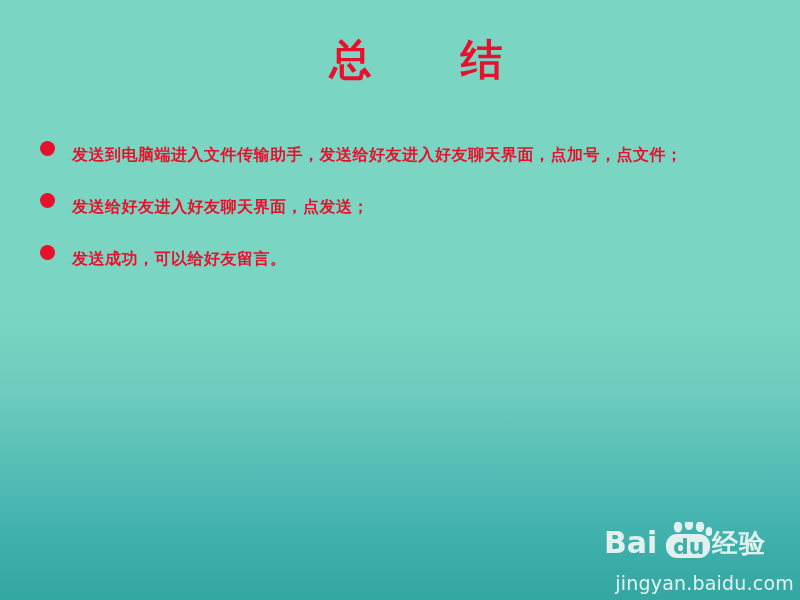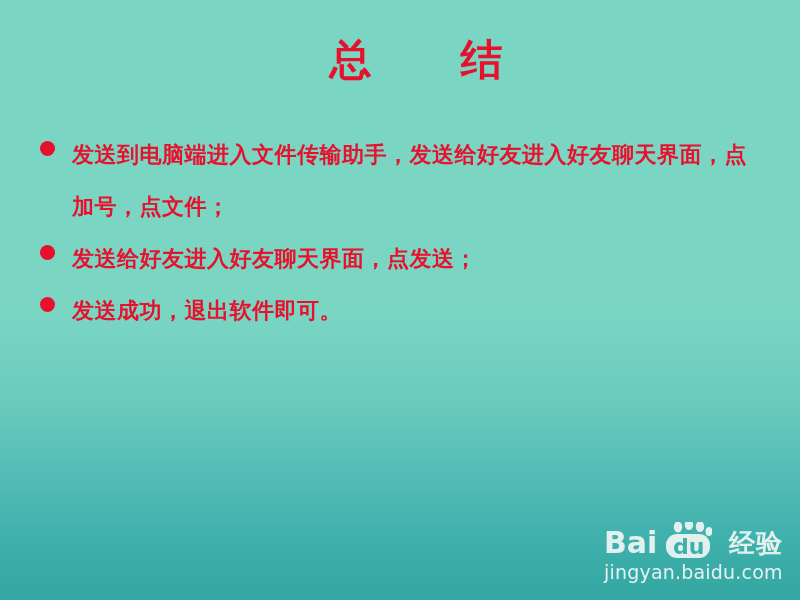--- a/index.html
+++ b/index.html
@@ -67,65 +67,66 @@
     height: 15px;
     border-radius: 50%;
     background: #e8112d;
     margin-top: 12px;
     margin-right: 17px;
   }
 
   .bullet-text {
     flex: 1 1 auto;
     color: #e8112d;
-    font-size: 22px;
+    font-size: 16px;
     font-weight: bold;
     line-height: 52px;
     letter-spacing: 0.5px;
     white-space: pre-wrap;
     font-family: Liberation Sans, sans-serif;
   }
 
   .bullet-row.wrap .bullet-text {
     max-width: 688px;
   }
 
   
   #watermark {
     position: absolute;
     left: 604px;
     top: 522px;
     width: 190px;
     height: 66px;
     opacity: 0.93;
+    text-align: right;
   }
 
   #wm-logo-row {
     position: relative;
     height: 36px;
     display: flex;
     align-items: flex-end;
   }
 
   #wm-baidu-svg {
     display: block;
   }
 
   #wm-jingyan {
     color: #eef6f4;
     font-size: 26px;
     font-weight: bold;
     line-height: 30px;
     letter-spacing: 1px;
-    margin-left: 17px;
+    margin-left: 0;
     font-family: "DejaVu Sans", "Liberation Sans", sans-serif;
   }
 
   #wm-url {
-    margin-top: 3px;
+    margin-top: 14px;
     color: #f2f8f7;
     font-size: 19px;
     line-height: 22px;
     letter-spacing: 0.2px;
     font-family: "DejaVu Sans", "Liberation Sans", sans-serif;
   }
 </style>
 </head>
 <body>
 
@@ -142,21 +143,21 @@
 
 
     <div class="bullet-row">
       <span class="bullet-marker"></span>
       <span class="bullet-text">发送给好友进入好友聊天界面，点发送；</span>
     </div>
 
 
     <div class="bullet-row">
       <span class="bullet-marker"></span>
-      <span class="bullet-text">发送成功，退出软件即可。</span>
+      <span class="bullet-text">发送成功，可以给好友留言。</span>
     </div>
 
   </div>
 
   <div id="watermark">
     <div id="wm-logo-row">
       <svg id="wm-baidu-svg" width="108" height="36" viewBox="0 0 108 36">
 
         <ellipse cx="74" cy="5" rx="4.2" ry="5.5" fill="#eef6f4"></ellipse>
         <ellipse cx="85" cy="2.6" rx="4.2" ry="5.5" fill="#eef6f4"></ellipse>

